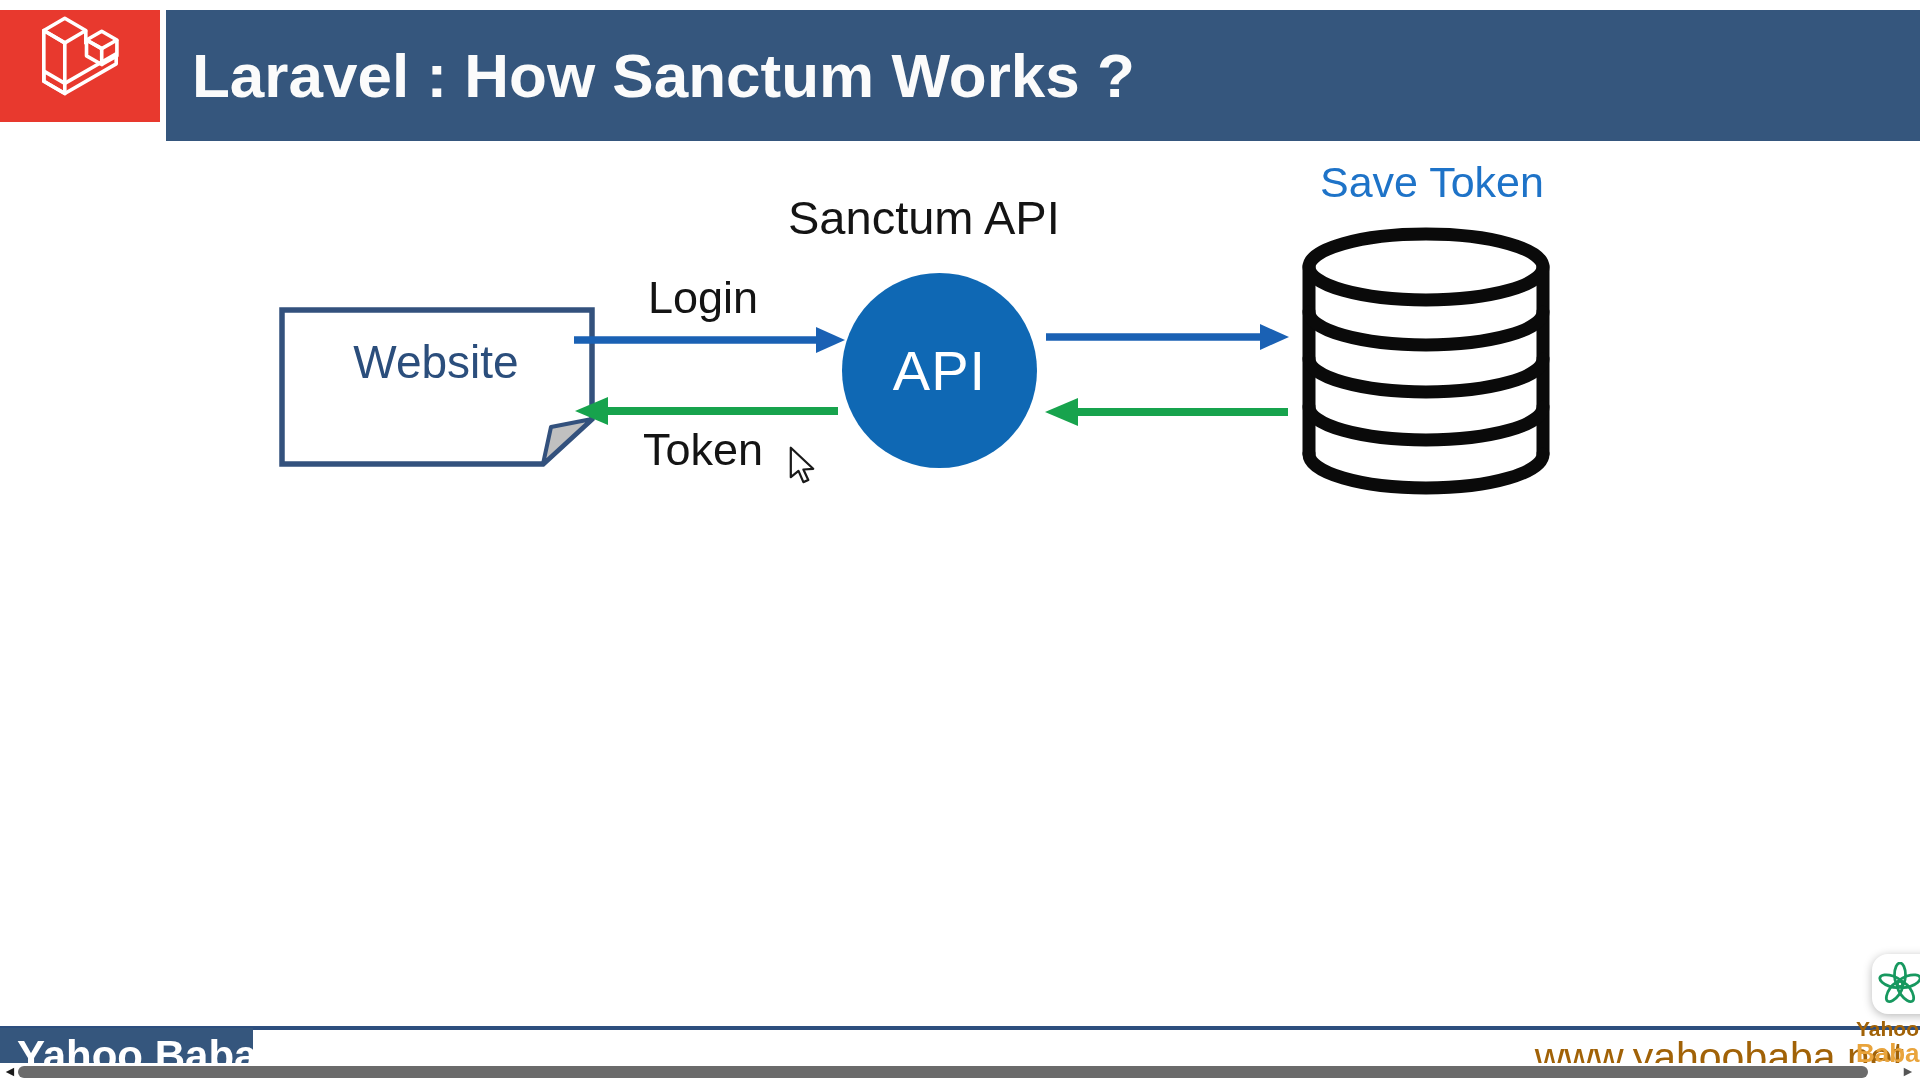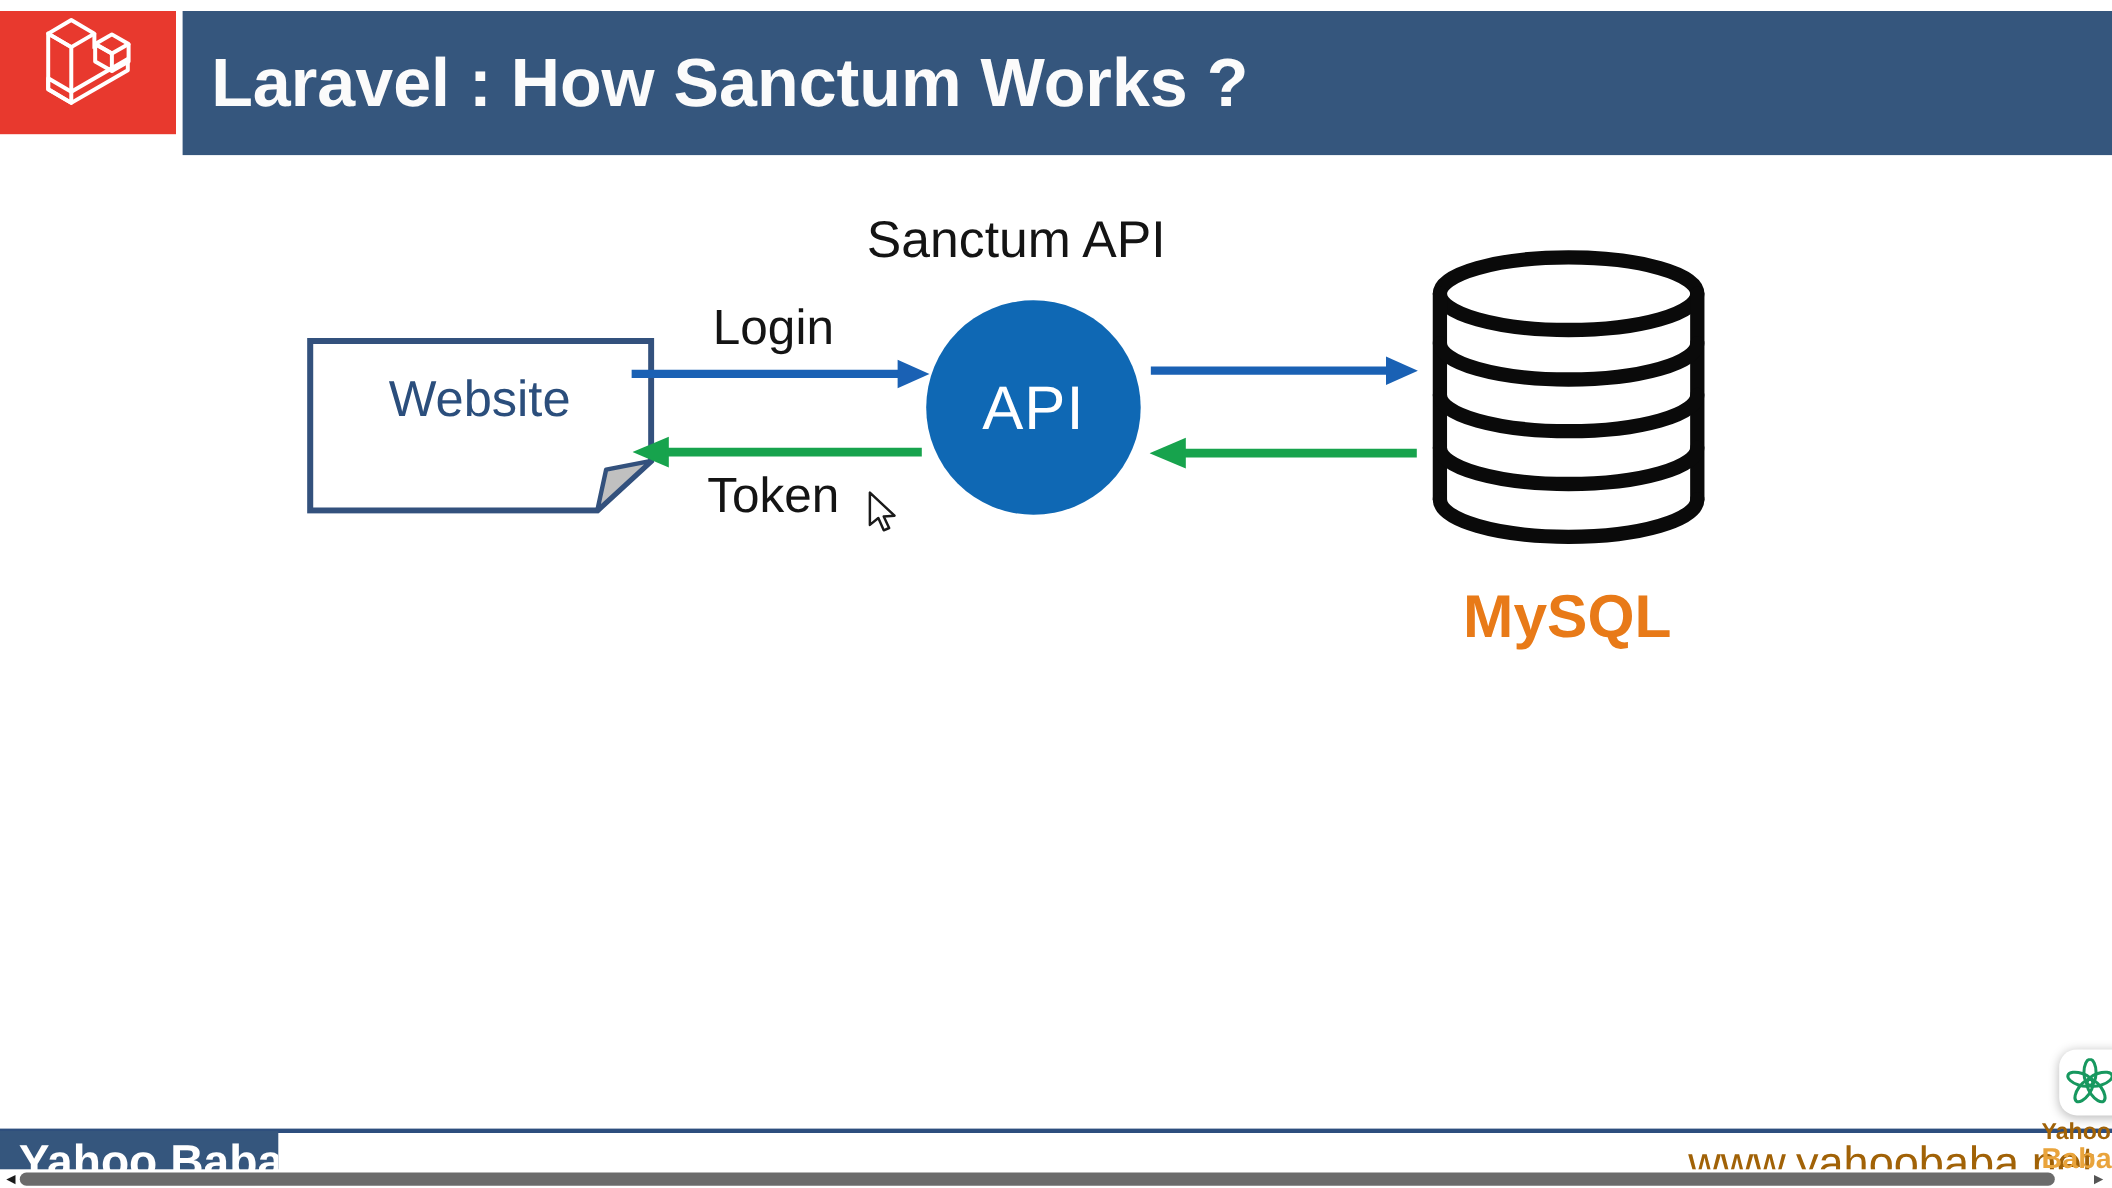--- a/index.html
+++ b/index.html
@@ -99,30 +99,30 @@
 
   <svg class="abs" style="left:1046px;top:321px;" width="244" height="32">
     <line x1="0" y1="16" x2="217" y2="16" stroke="#1A61B4" stroke-width="7.5"></line>
     <polygon points="214,3 214,29 243,16" fill="#1A61B4"></polygon>
   </svg>
   <svg class="abs" style="left:1045px;top:395px;" width="244" height="34">
     <polygon points="0,17 33,3 33,31" fill="#17A34D"></polygon>
     <line x1="30" y1="17" x2="243" y2="17" stroke="#17A34D" stroke-width="8"></line>
   </svg>
 
+  <div class="lbl save-token-lbl">Save Token</div>
   <svg class="abs" style="left:1300px;top:226px;" width="252" height="270" viewBox="0 0 252 270" fill="none" stroke="#0a0a0a" stroke-width="13" stroke-linecap="round">
     <ellipse cx="126" cy="41" rx="117" ry="33"></ellipse>
     <line x1="9" y1="41" x2="9" y2="228"></line>
     <line x1="243" y1="41" x2="243" y2="228"></line>
     <path d="M9,86 A117,33 0 0 0 243,86"></path>
     <path d="M9,133 A117,33 0 0 0 243,133"></path>
     <path d="M9,181 A117,33 0 0 0 243,181"></path>
     <path d="M9,228 A117,34 0 0 0 243,228"></path>
   </svg>
-  <div class="lbl mysql-lbl">MySQL</div>
 
   <svg class="abs" style="left:788px;top:446px;z-index:9;" width="28" height="40" viewBox="0 0 20 28">
     <path d="M2,1 L2,22 L7.5,17.5 L11,25.5 L14.5,24 L11,16.5 L18,16 Z" fill="#ffffff" stroke="#1a1a1a" stroke-width="1.6" stroke-linejoin="round"></path>
   </svg>
 
   <div class="footer-line"></div>
   <div class="brand-box">
     <span>Yahoo Baba</span>
   </div>
   <div class="site-url">www.yahoobaba.net</div>

